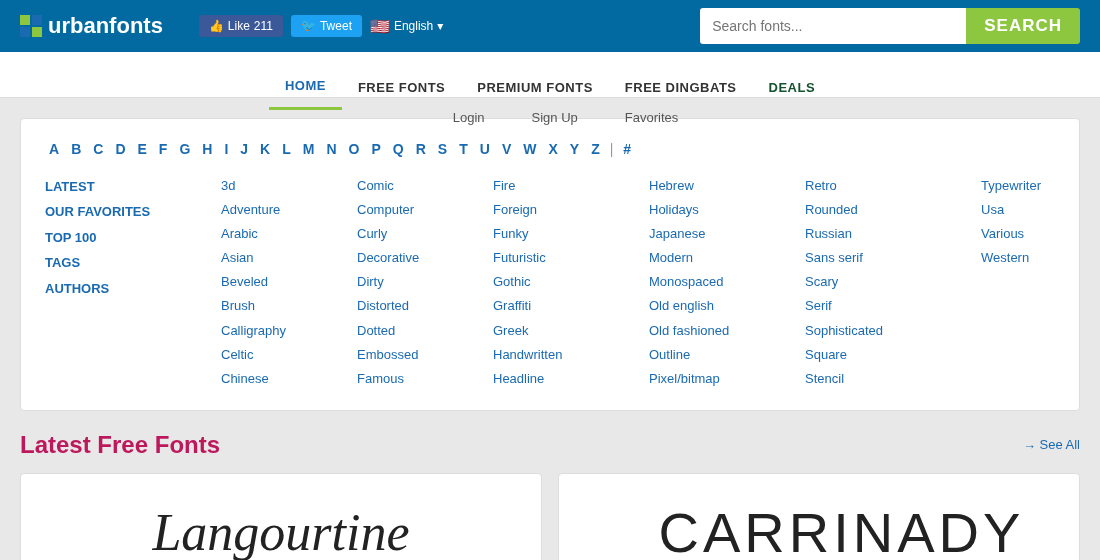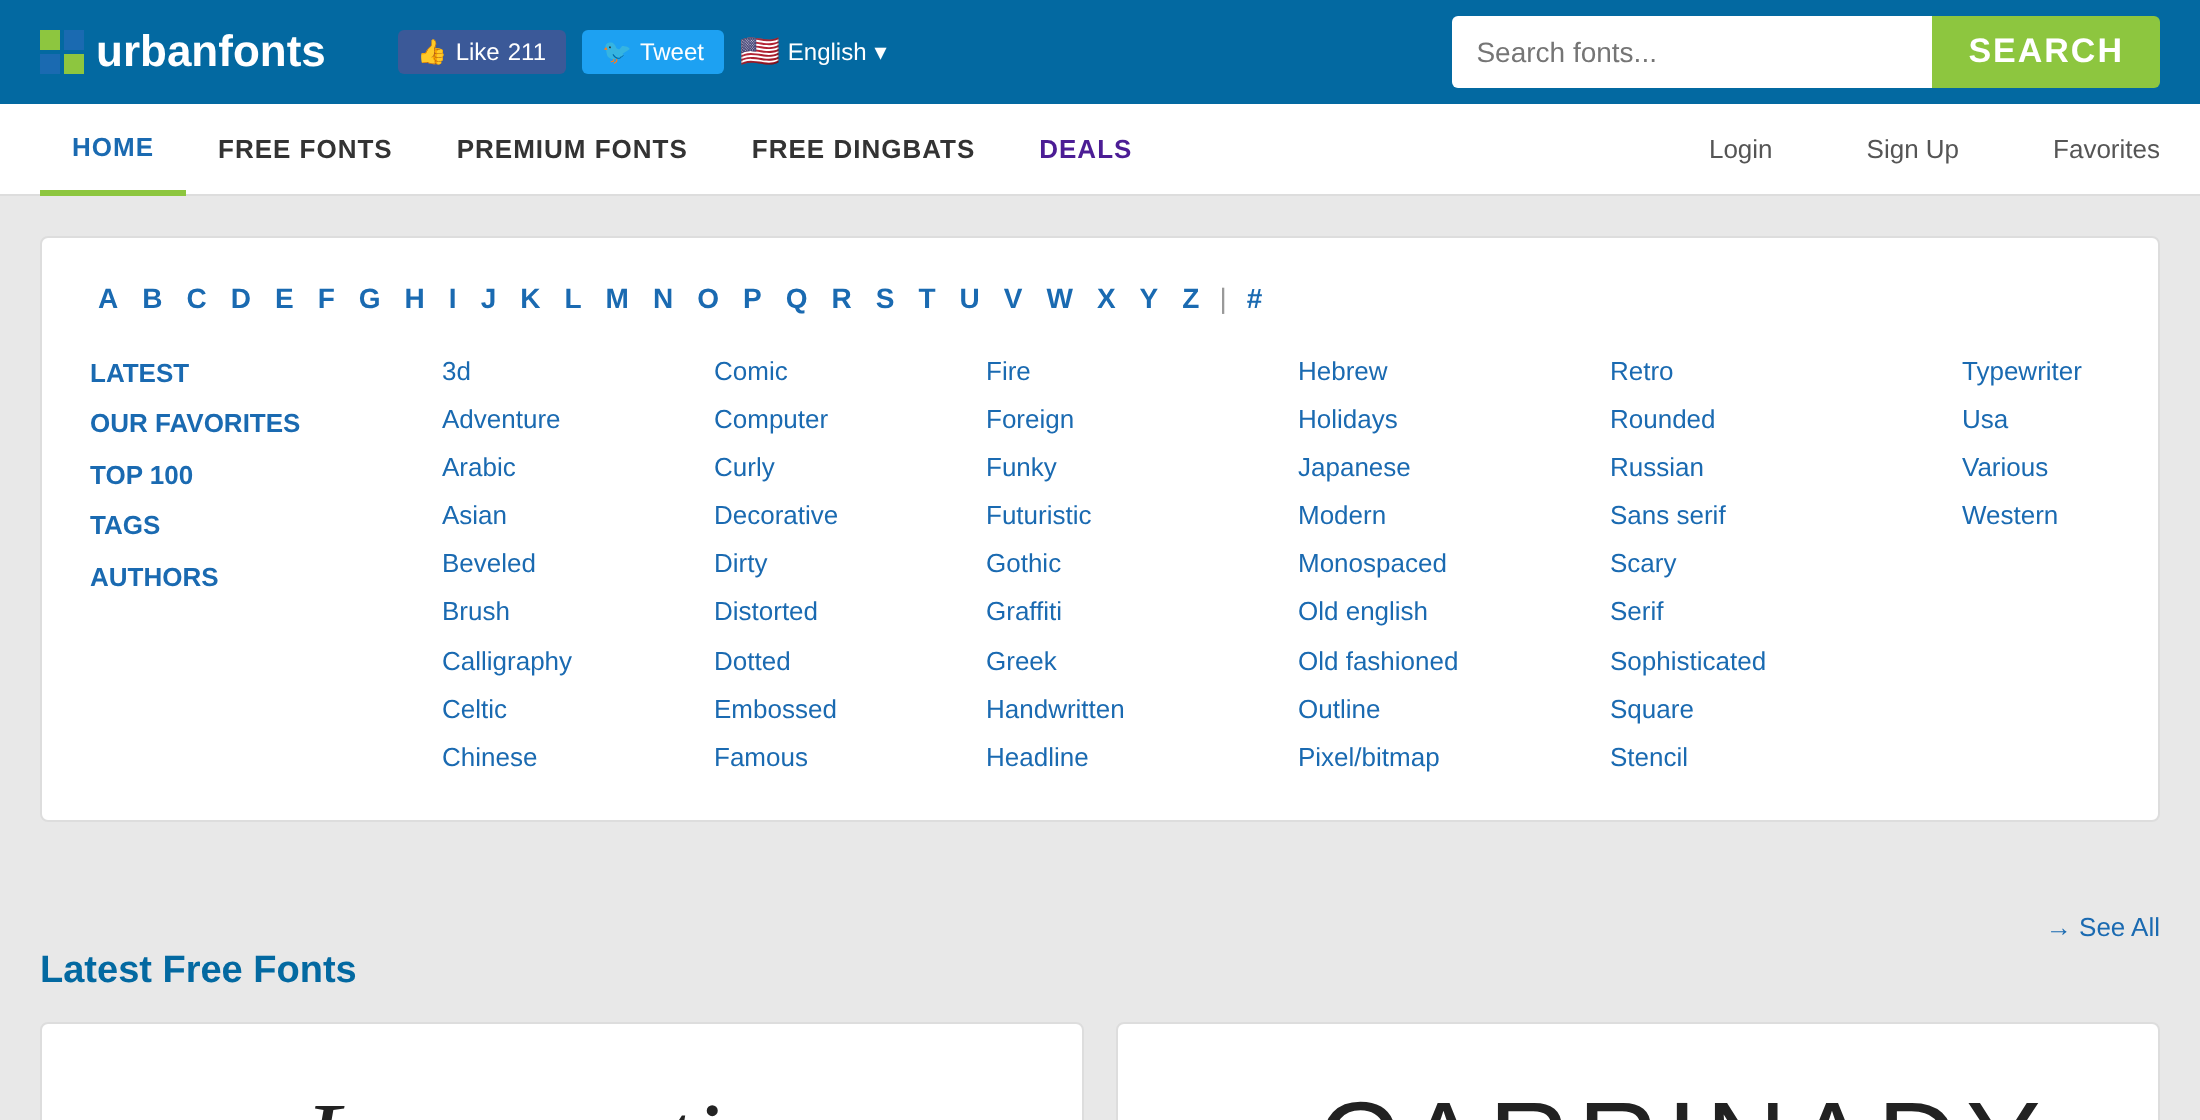--- a/index.html
+++ b/index.html
@@ -66,21 +66,21 @@
       display: flex;
       align-items: center;
       gap: 4px;
     }
     .search-area {
       display: flex;
       margin-left: auto;
       height: 36px;
     }
     .search-input {
-      width: 240px;
+      width: 266px;
       padding: 0 12px;
       border: none;
       border-radius: 3px 0 0 3px;
       font-size: 14px;
       color: #999;
       outline: none;
     }
     .search-button {
       background: #8dc63f;
       color: white;
@@ -89,25 +89,26 @@
       font-size: 17px;
       font-weight: bold;
       cursor: pointer;
       border-radius: 0 3px 3px 0;
       letter-spacing: 1px;
     }
 
     
     #nav {
       background: white;
-      padding: 0 20px;
+      padding: 12px 20px;
       display: flex;
       align-items: center;
       border-bottom: 1px solid #ddd;
       height: 46px;
+      flex-direction: column;
     }
     .nav-links {
       display: flex;
       align-items: center;
       gap: 0;
       flex: 1;
     }
     .nav-link {
       padding: 14px 16px;
       text-decoration: none;
@@ -116,21 +117,21 @@
       color: #333;
       text-transform: uppercase;
       letter-spacing: 0.5px;
       position: relative;
     }
     .nav-link.active {
       color: #1a6ab1;
       border-bottom: 3px solid #8dc63f;
     }
     .nav-link.deals {
-      color: #4c1d95;
+      color: #14532d;
     }
     .nav-right {
       display: flex;
       gap: 16px;
       align-items: center;
     }
     .nav-right a {
       text-decoration: none;
       color: #555;
       font-size: 13px;
@@ -195,24 +196,23 @@
     }
 
     
     .section-header {
       display: flex;
       align-items: center;
       justify-content: space-between;
       margin-bottom: 14px;
     }
     .section-title {
-      font-size: 19px;
-      font-weight: bold;
-      color: #0369a1;
-      margin-top: 44px;
+      font-size: 24px;
+      font-weight: bold;
+      color: #be185d;
     }
     .see-all {
       color: #1a6ab1;
       text-decoration: none;
       font-size: 13px;
     }
     .fonts-grid {
       display: grid;
       grid-template-columns: 1fr 1fr;
       gap: 16px;

